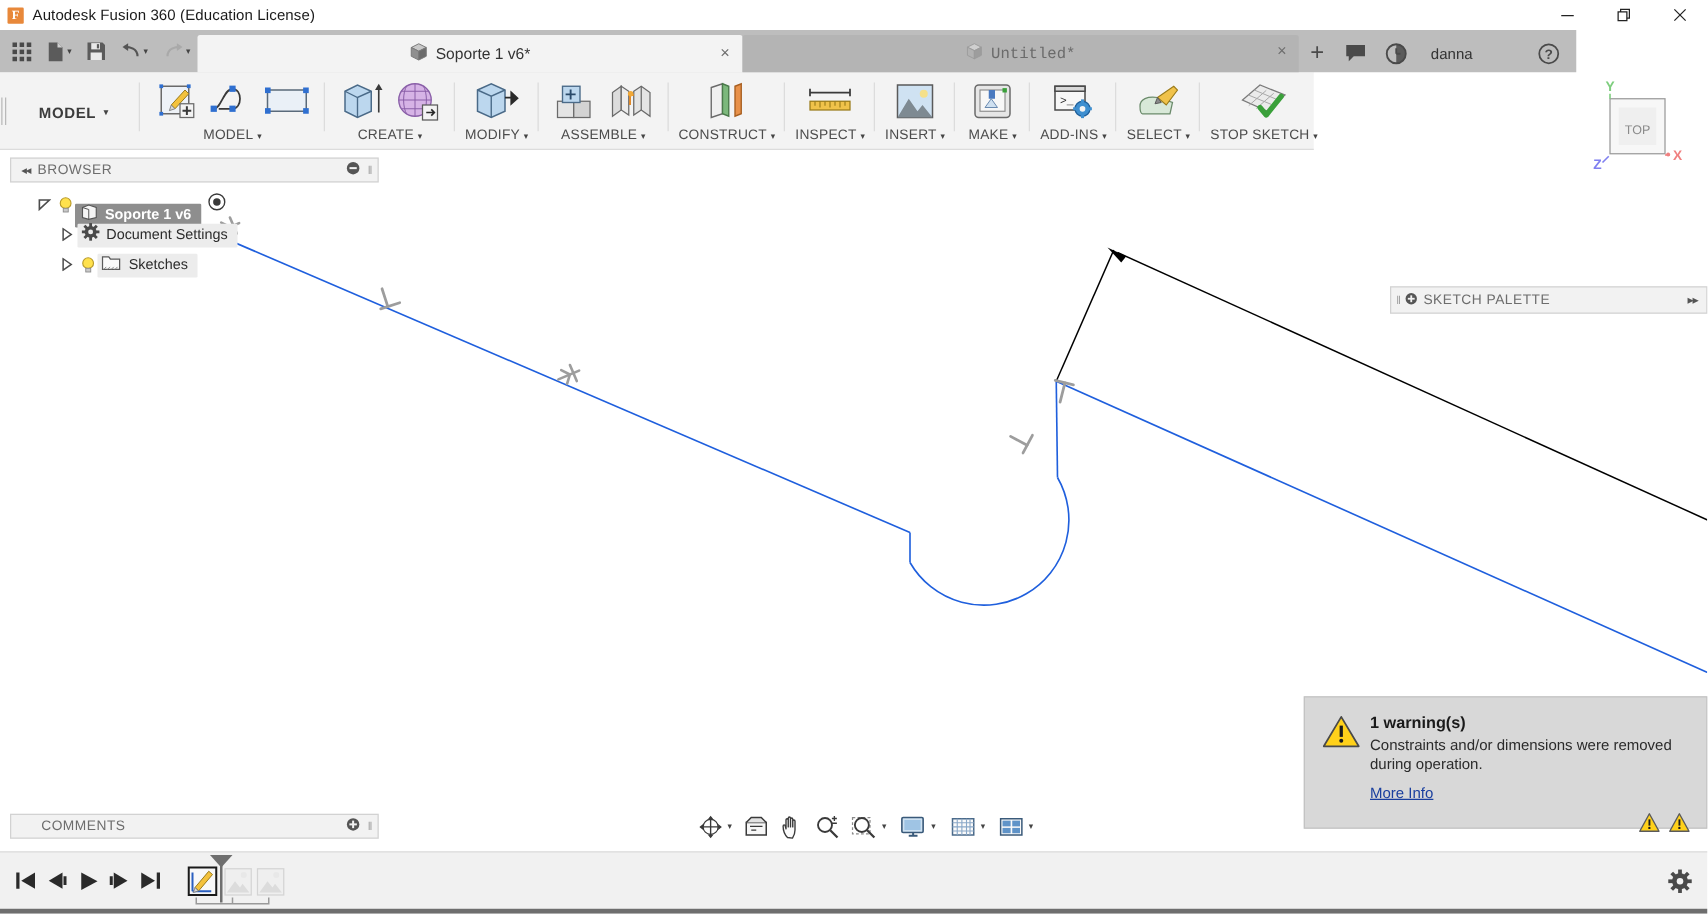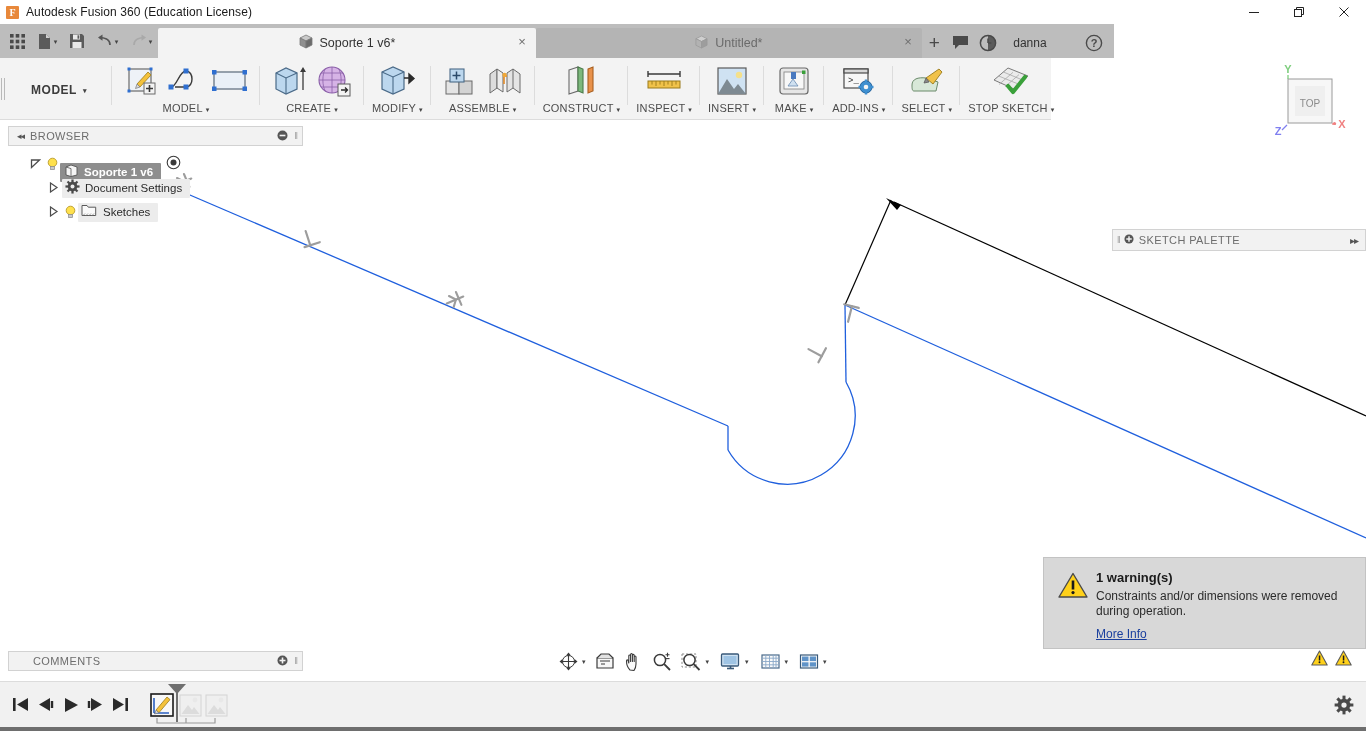--- a/index.html
+++ b/index.html
@@ -28,21 +28,21 @@
   .title-text { font-size:12px; color:#1a1a1a; letter-spacing:0.1px; }
   .win-btns { position:absolute; right:0; top:0; height:24px; display:flex; }
   .win-btn {
     width:45px; height:24px; display:flex; align-items:center; justify-content:center;
     font-size:13px; color:#222; cursor:default;
   }
   .win-btn svg { display:block; }
 
   
   .toptabs {
-    position:absolute; top:24px; left:0; width:1114px; height:34px;
+    position:absolute; top:24px; left:0; width:1261px; height:34px;
     background:#bdbdbd;
     display:flex; align-items:flex-end;
   }
   .qat { display:flex; align-items:center; height:34px; padding-left:4px; }
   .qat-btn {
     width:26px; height:30px; display:flex; align-items:center; justify-content:center;
     cursor:default;
   }
   .qat-btn.wide { width:34px; }
   .caret { font-size:7px; color:#444; margin-left:1px; line-height:1;}
@@ -139,21 +139,21 @@
     background:#f2f2f2; border:1px solid #d2d2d2;
     display:flex; align-items:center;
   }
   .sp-grip { font-size:9px; color:#9a9a9a; padding:0 3px 0 4px; }
   .sp-plus { font-size:11px; color:#555; margin-right:5px; }
   .sp-title { font-size:11px; color:#6d6d6d; letter-spacing:0.4px; }
   .sp-expand { margin-left:auto; font-size:10px; color:#555; padding-right:7px; letter-spacing:-1px;}
 
   
   .warnbox {
-    position:absolute; top:557px; left:1043px; width:323px; height:92px;
+    position:absolute; top:557px; left:1043px; width:323px; height:106px;
     background:#d8d8d8; border:1px solid #c3c3c3;
     display:flex; padding:12px 10px 10px 14px;
   }
   .warnbox .wicon { flex:0 0 38px; padding-top:2px;}
   .warnbox .wbody { flex:1; }
   .warn-title { font-size:13px; font-weight:bold; color:#1a1a1a; margin-bottom:4px; }
   .warn-msg { font-size:12px; color:#2b2b2b; line-height:15px; }
   .warn-link { font-size:12px; color:#1a3f9e; text-decoration:underline; display:inline-block; margin-top:8px; cursor:pointer;}
 
   
@@ -269,21 +269,21 @@
         <svg width="14" height="15" viewBox="0 0 14 15">
           <path d="M1 4 L7 1 L13 4 L7 7 Z" fill="#c9c9c9" stroke="#7a7a7a" stroke-width="0.8"></path>
           <path d="M1 4 L7 7 L7 14 L1 11 Z" fill="#8f8f8f" stroke="#7a7a7a" stroke-width="0.8"></path>
           <path d="M13 4 L7 7 L7 14 L13 11 Z" fill="#6b6b6b" stroke="#7a7a7a" stroke-width="0.8"></path>
         </svg>
       </span>
       <span>Soporte 1 v6*</span>
       <span class="tabclose">×</span>
     </div>
 
-    <div class="tab inactive" style="width:465px;">
+    <div class="tab inactive" style="width:465px;font-family:Liberation Mono, monospace;">
       <span class="cube">
         <svg width="13" height="14" viewBox="0 0 14 15">
           <path d="M1 4 L7 1 L13 4 L7 7 Z" fill="#cfcfcf" stroke="#9a9a9a" stroke-width="0.8"></path>
           <path d="M1 4 L7 7 L7 14 L1 11 Z" fill="#b2b2b2" stroke="#9a9a9a" stroke-width="0.8"></path>
           <path d="M13 4 L7 7 L7 14 L13 11 Z" fill="#9d9d9d" stroke="#9a9a9a" stroke-width="0.8"></path>
         </svg>
       </span>
       <span>Untitled*</span>
       <span class="tabclose">×</span>
     </div>

